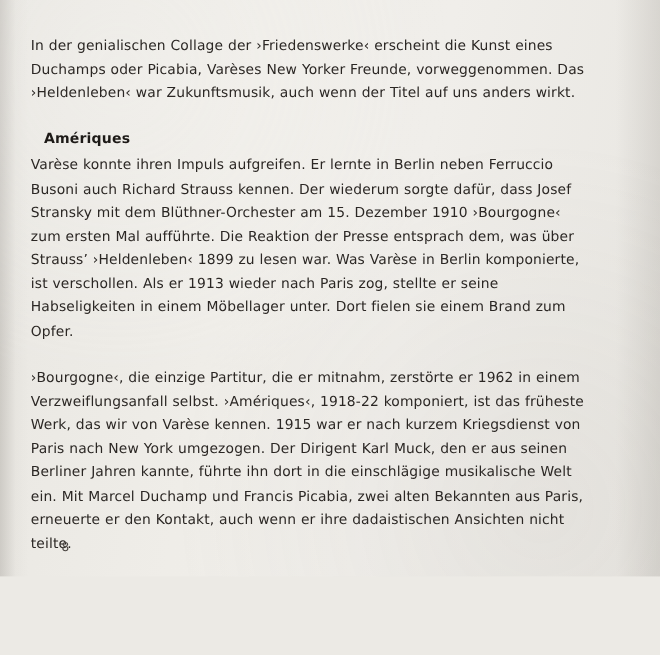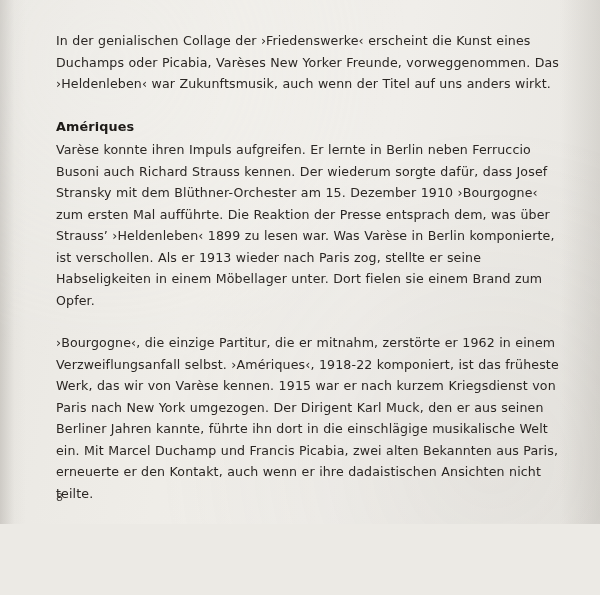--- a/index.html
+++ b/index.html
@@ -12,21 +12,21 @@
     background: #eceae5;
     font-family: "DejaVu Sans", sans-serif;
     color: #231f1c;
     overflow: hidden;
   }
   .page {
     position: relative;
     width: 600px;
     height: 524px;
     box-sizing: border-box;
-    padding: 30px 30px 0 56px;
+    padding: 30px 30px 0 28px;
     background: linear-gradient(100deg, #e9e7e2 0%, #efedE8 35%, #f0eeea 60%, #e8e6e1 100%);
   }
   .page::before {
     content: "";
     position: absolute;
     left: 0; top: 0; bottom: 0;
     width: 26px;
     background: linear-gradient(90deg, rgba(170,166,160,0.45) 0%, rgba(200,197,191,0.12) 55%, rgba(255,255,255,0) 100%);
     pointer-events: none;
   }
@@ -47,21 +47,21 @@
     margin: 0 0 0 0;
     font-size: 12.6px;
     line-height: 21.5px;
     letter-spacing: 0.01em;
     color: #2b2724;
     text-align: left;
     word-spacing: 0.02em;
   }
   .gap-large { height: 21px; }
   h2.heading {
-    margin: 0 0 2px 0;
+    margin: 0 0 2px 12px;
     font-size: 12.8px;
     line-height: 21.5px;
     font-weight: bold;
     color: #1d1a17;
     letter-spacing: 0.01em;
   }
   .folio {
     position: absolute;
     left: 56px;
     bottom: 20px;

